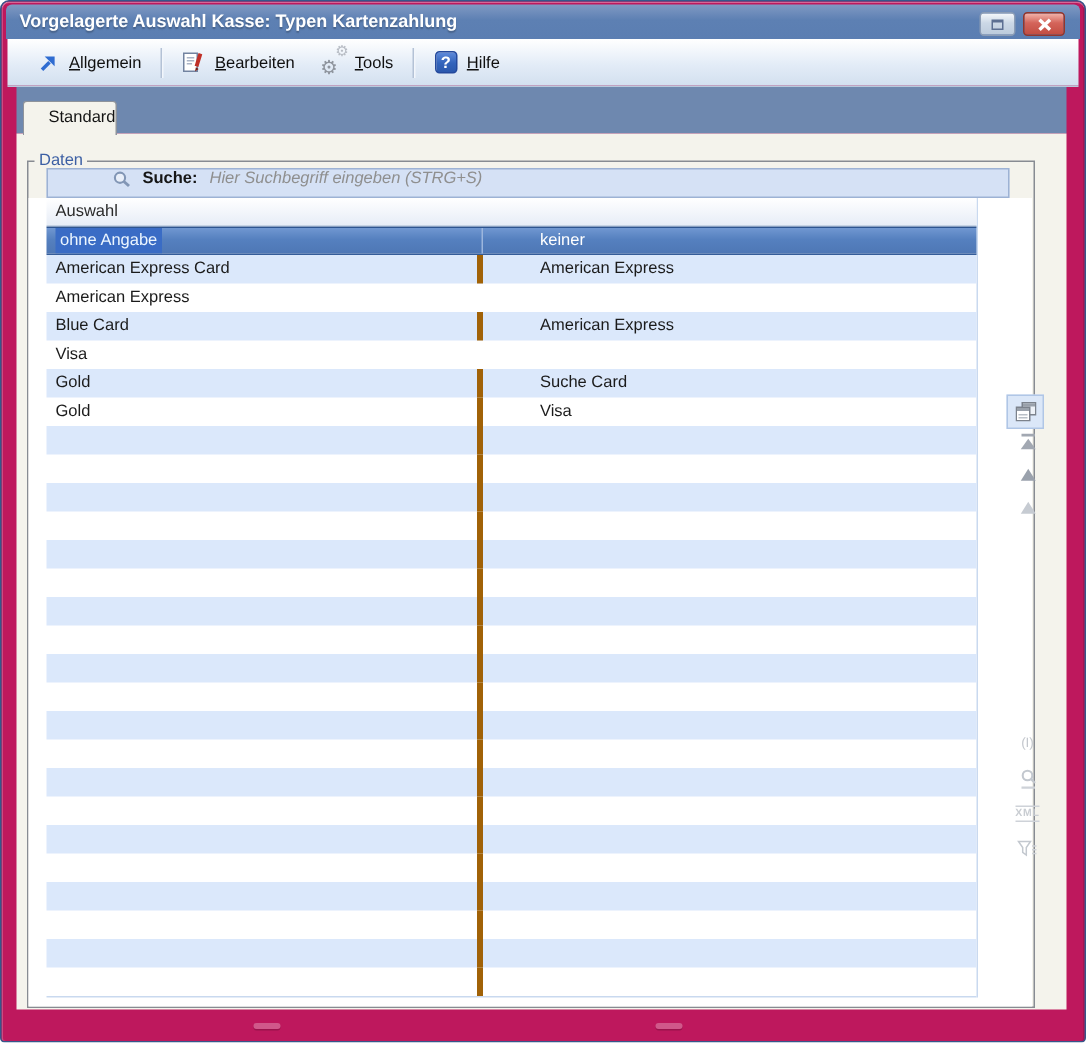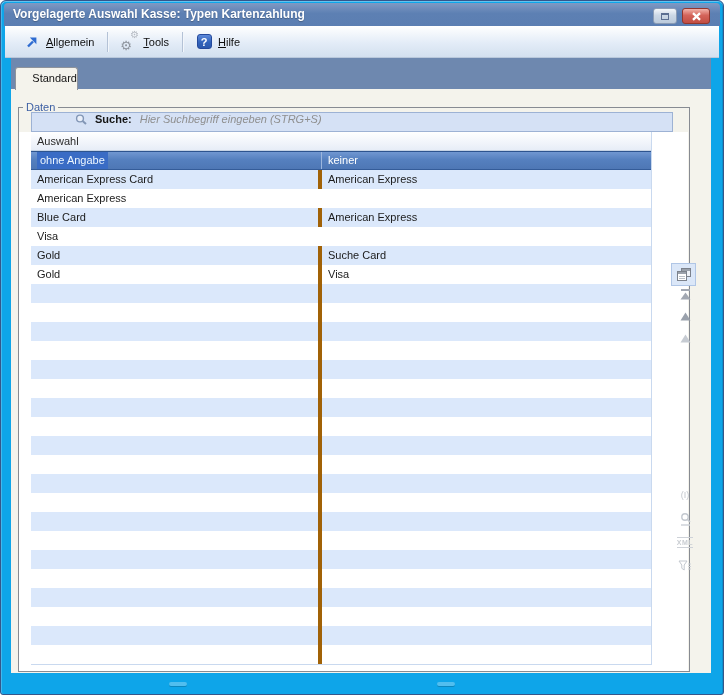--- a/index.html
+++ b/index.html
@@ -1,21 +1,21 @@
 <!DOCTYPE html>
 <html><head>
 <meta charset="utf-8">
 <style>
   * { margin:0; padding:0; box-sizing:border-box; }
   html,body { background:#ffffff; }
   body { font-family:"Liberation Sans","DejaVu Sans",sans-serif; font-size:11px; color:#1b1b1b; }
 
   .window {
     position:relative; width:724px; height:695px;
-    background:#0ea5e9;
+    background:#be185d;
     border:1px solid #36568a;
     border-radius:6px 6px 3px 3px;
     overflow:hidden;
     box-shadow:inset 0 1px 0 rgba(255,255,255,.35), inset 1px 0 0 rgba(255,255,255,.22), inset -1px 0 0 rgba(0,0,0,.12);
   }
 
   
   .titlebar {
     position:absolute; top:2px; left:3px; right:3px; height:23px;
     background:linear-gradient(#8099c3, #5d80b3 45%, #5b7eb2);
@@ -94,21 +94,21 @@
   .searchbar .s-placeholder { font-style:italic; color:#8f8f8f; }
 
   
   .table-panel { position:absolute; left:18px; top:131px; width:669px; height:539px; background:#ffffff; z-index:2; }
   .grid { position:absolute; left:12px; top:0; width:621px; border-right:1px solid #c9d9ef; }
   .grid-header { display:flex; height:19px; background:linear-gradient(#ffffff, #e7edf7); border-bottom:1px solid #c6d3e4; color:#2b2b2b; }
   .cell { overflow:hidden; white-space:nowrap; padding-left:6px; line-height:18px; }
   .cell-bez { width:291px; border-right:1px solid #d0dcea; }
   .cell-anb { flex:1; }
   .grid-body { border-bottom:1px solid #c9d9ef; }
-  .row { display:flex; height:19px; }
+  .row { display:flex; height:19px;gap:32px; }
   .row .cell { line-height:19px; }
   .row .cell-bez { border-right:4px solid #a16207; }
   .row.alt { background:#dbe8fb; }
   .row.selected {
     background:linear-gradient(#7097d1, #5580bf 45%, #4e77b5);
     border-top:1px solid #2d548f; border-bottom:1px solid #345c99;
     color:#ffffff; height:19px;
   }
   .row.selected .cell { line-height:17px; }
   .row.selected .cell-bez { border-right:1px solid #9cb6dd; }
@@ -154,20 +154,31 @@
     <div class="tbtn">
       <span class="ticon">
         <svg width="14" height="14">
           <path d="M3 11.5 L8 6.5" stroke="#2f6cd1" stroke-width="2.4"></path>
           <path d="M4.8 2.6 L11.4 2.6 L11.4 9.2 Z" fill="#2f6cd1"></path>
         </svg>
       </span>
       <span><u>A</u>llgemein</span>
     </div>
     <div class="tsep"></div>
+    <div class="tbtn">
+      <span class="ticon">
+        <svg width="16" height="16">
+          <rect x="1.5" y="1.5" width="9" height="12" fill="#ffffff" stroke="#7283a0"></rect>
+          <path d="M3.5 4.5 H8.5 M3.5 6.5 H8.5 M3.5 8.5 H7" stroke="#aab4c6" stroke-width="1"></path>
+          <path d="M12.6 1.8 L10 10.2" stroke="#c03028" stroke-width="2.6"></path>
+          <path d="M9.6 10.8 L9 13.6 L11.4 12 Z" fill="#7a1d15"></path>
+        </svg>
+      </span>
+      <span><u>B</u>earbeiten</span>
+    </div>
     <div class="tbtn">
       <span class="ticon">
         <span class="gear-big">⚙</span>
           <span class="gear-small">⚙</span>
       </span>
       <span><u>T</u>ools</span>
     </div>
     <div class="tsep"></div>
     <div class="tbtn">
       <span class="ticon">

